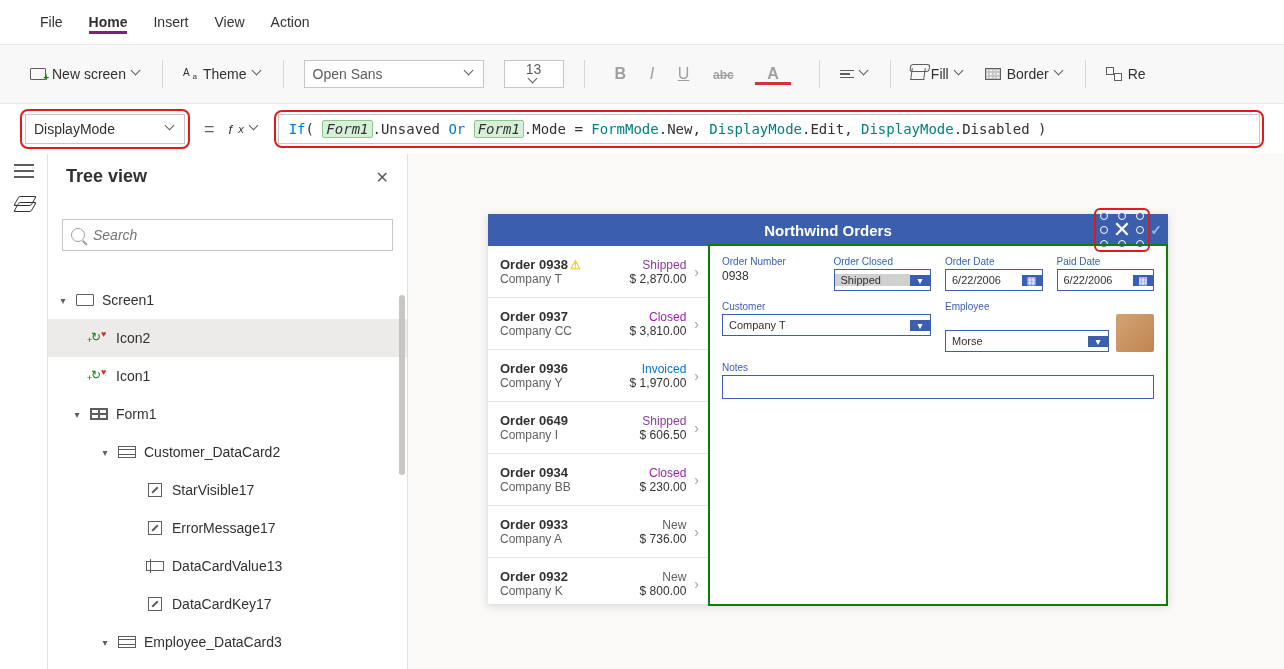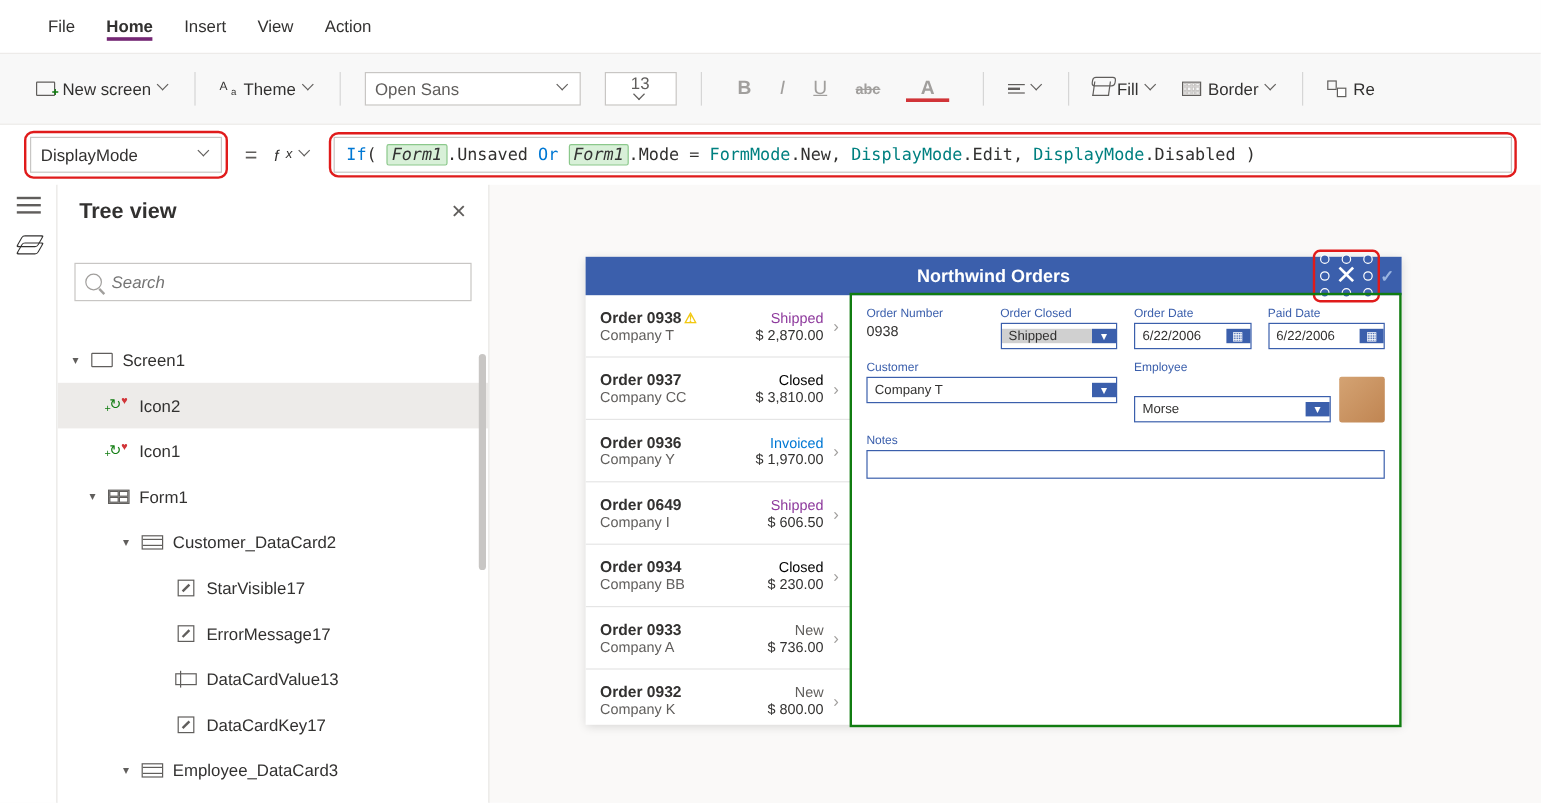--- a/index.html
+++ b/index.html
@@ -98,21 +98,21 @@
   .app-body { display: flex; height: calc(100% - 32px); }
   .order-list { width: 222px; border-right: 1px solid #e1dfdd; overflow: hidden; }
   .order-row { height: 52px; border-bottom: 1px solid #e5e5e5; display: flex; align-items: center; padding: 0 10px 0 12px; }
   .order-info { flex: 1; }
   .order-title { font-weight: 600; font-size: 13px; display: flex; align-items: center; gap: 2px; }
   .warn { color: #f2c811; font-size: 12px; }
   .order-company { font-size: 12px; color: #605e5c; }
   .order-right { text-align: right; }
   .order-status { font-size: 12px; }
   .st-shipped { color: #8e3a9d; }
-  .st-closed { color: #000000; }
+  .st-closed { color: #a21caf; }
   .st-invoiced { color: #0078d4; }
   .st-new { color: #605e5c; }
   .order-amount { font-size: 12px; color: #323130; }
   .order-chev { margin-left: 8px; color: #a19f9d; font-size: 14px; }
 
   .form-area { flex: 1; padding: 10px 12px; border: 2px solid #107c10; margin: -2px; margin-right: 0; position: relative; }
   .form-grid { display: grid; grid-template-columns: 1fr 1fr 1fr 1fr; gap: 10px 14px; }
   .form-field label { font-size: 10px; color: #3b5fac; display: block; margin-bottom: 2px; }
   .form-field .val { font-size: 12px; }
   .sel-box { height: 22px; border: 1px solid #3b5fac; display: flex; align-items: center; background: #fff; font-size: 11px; }

